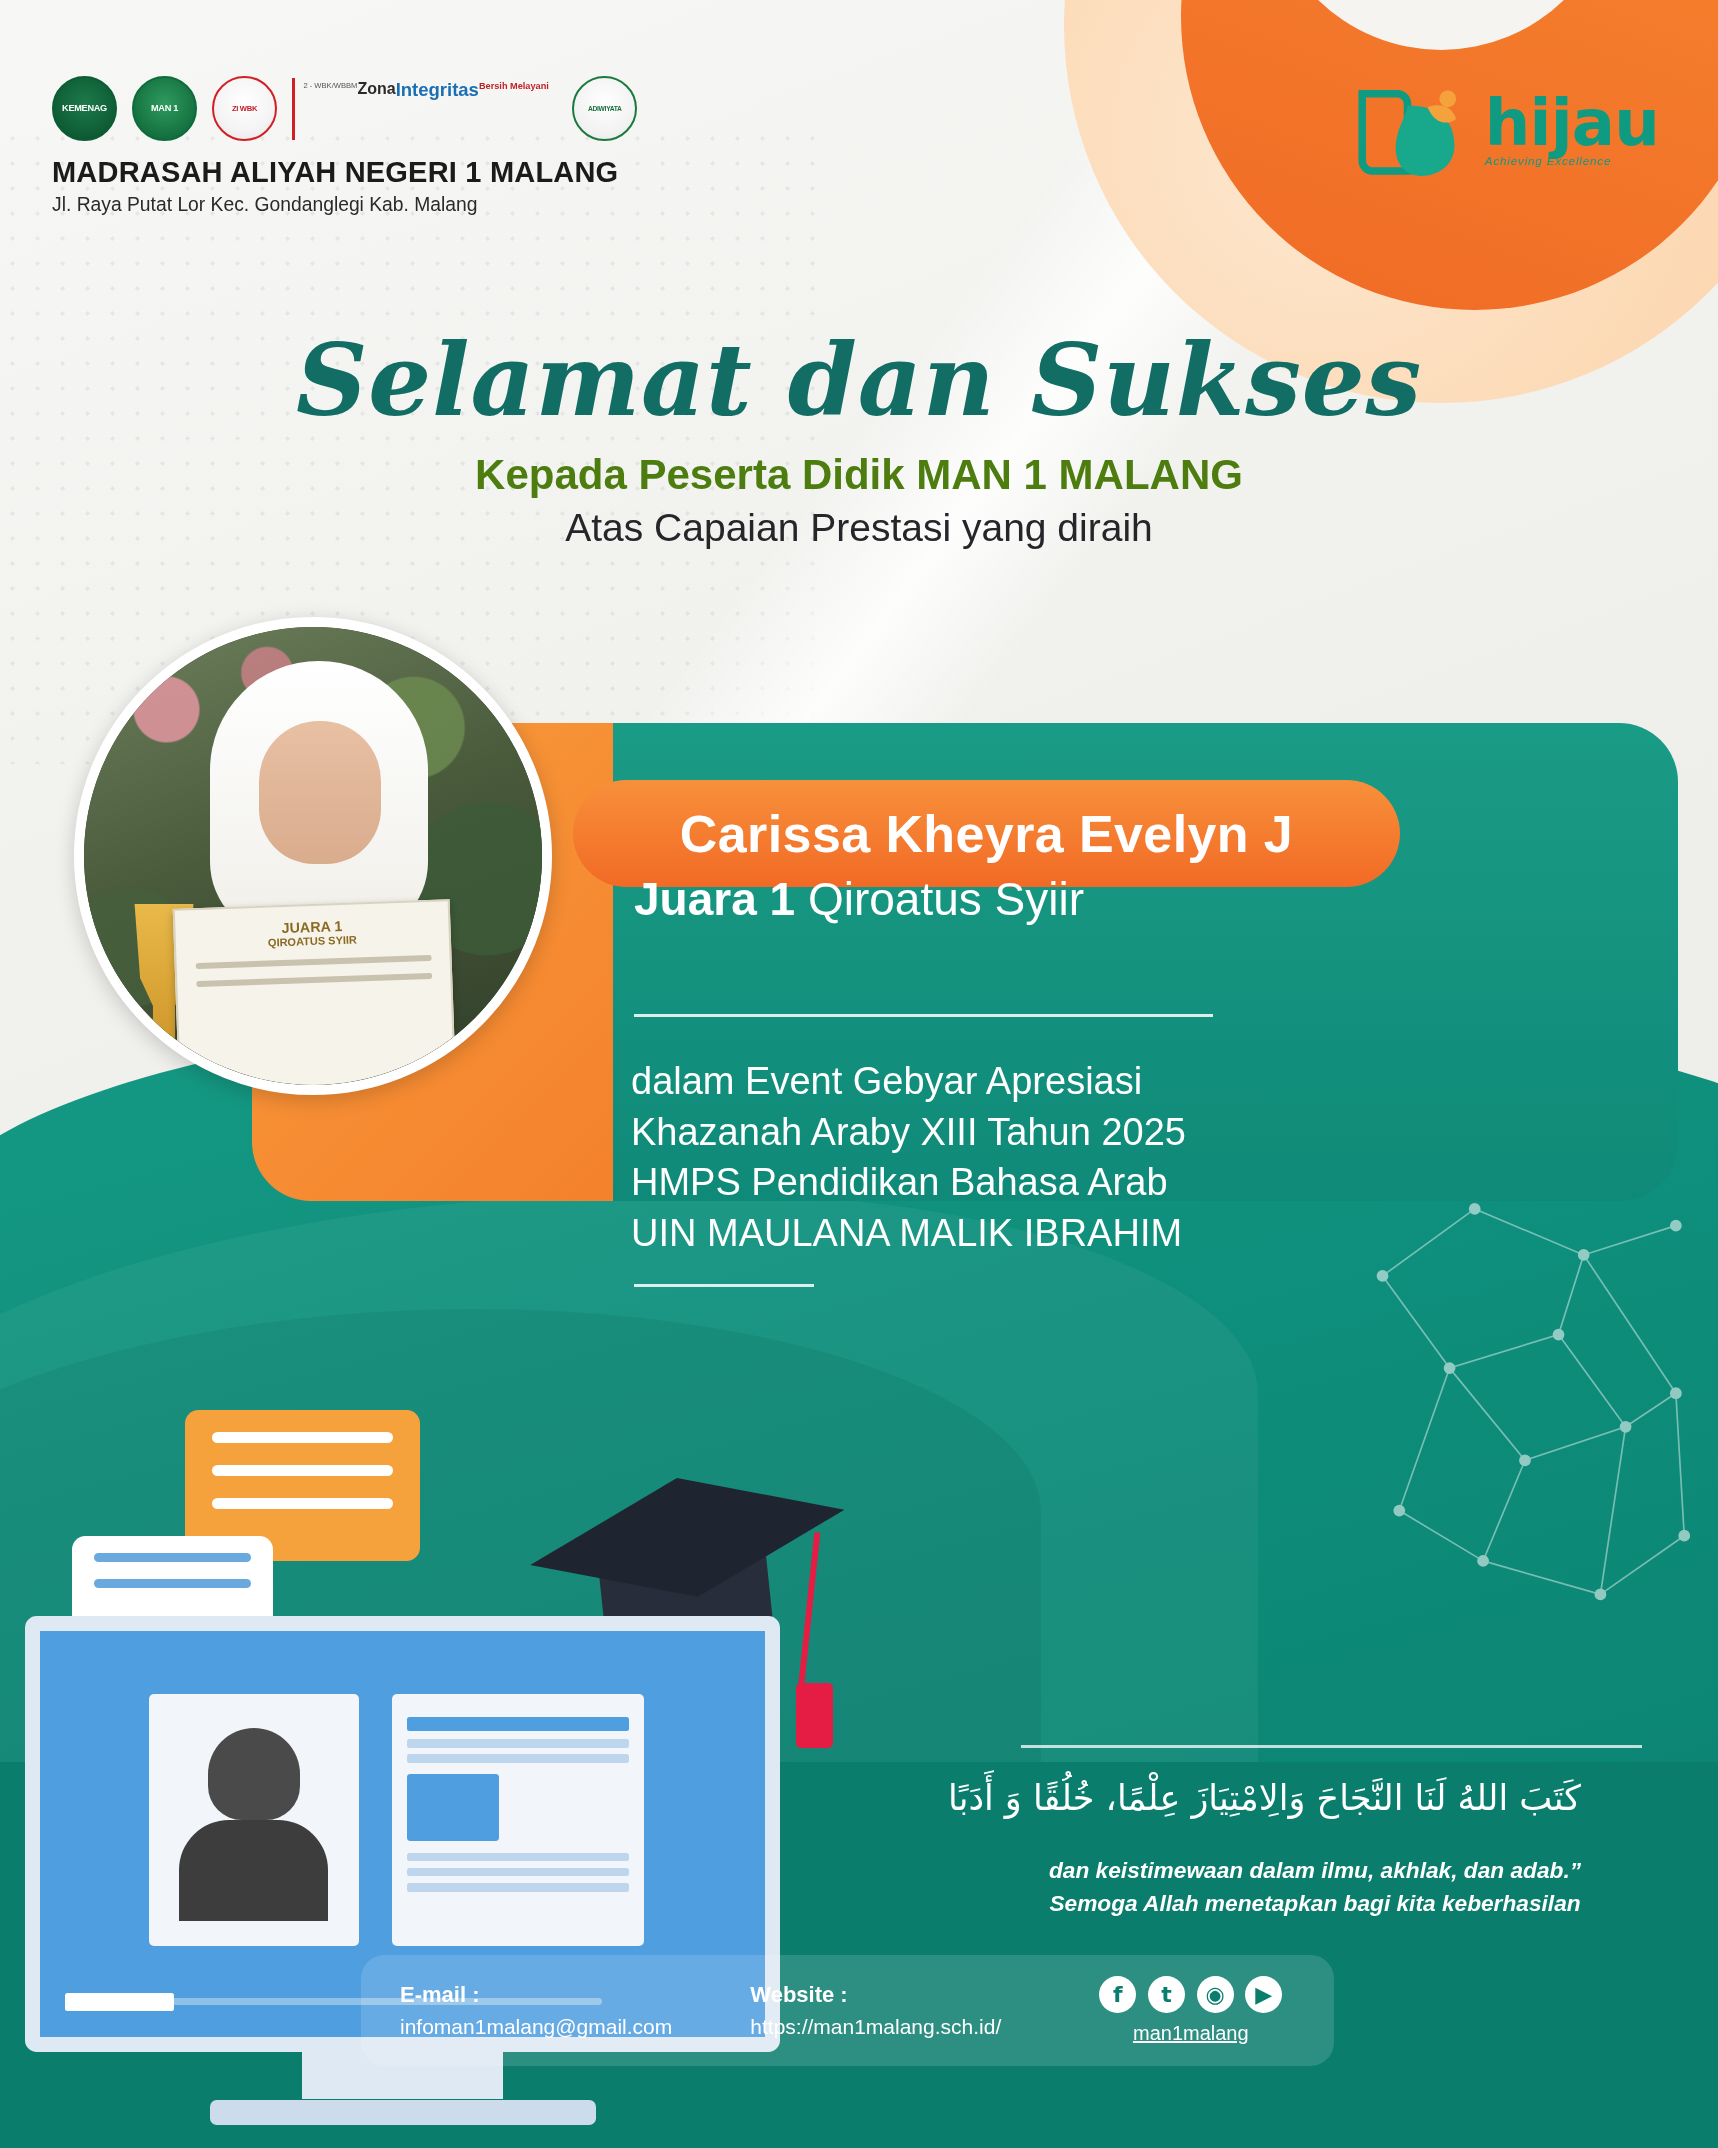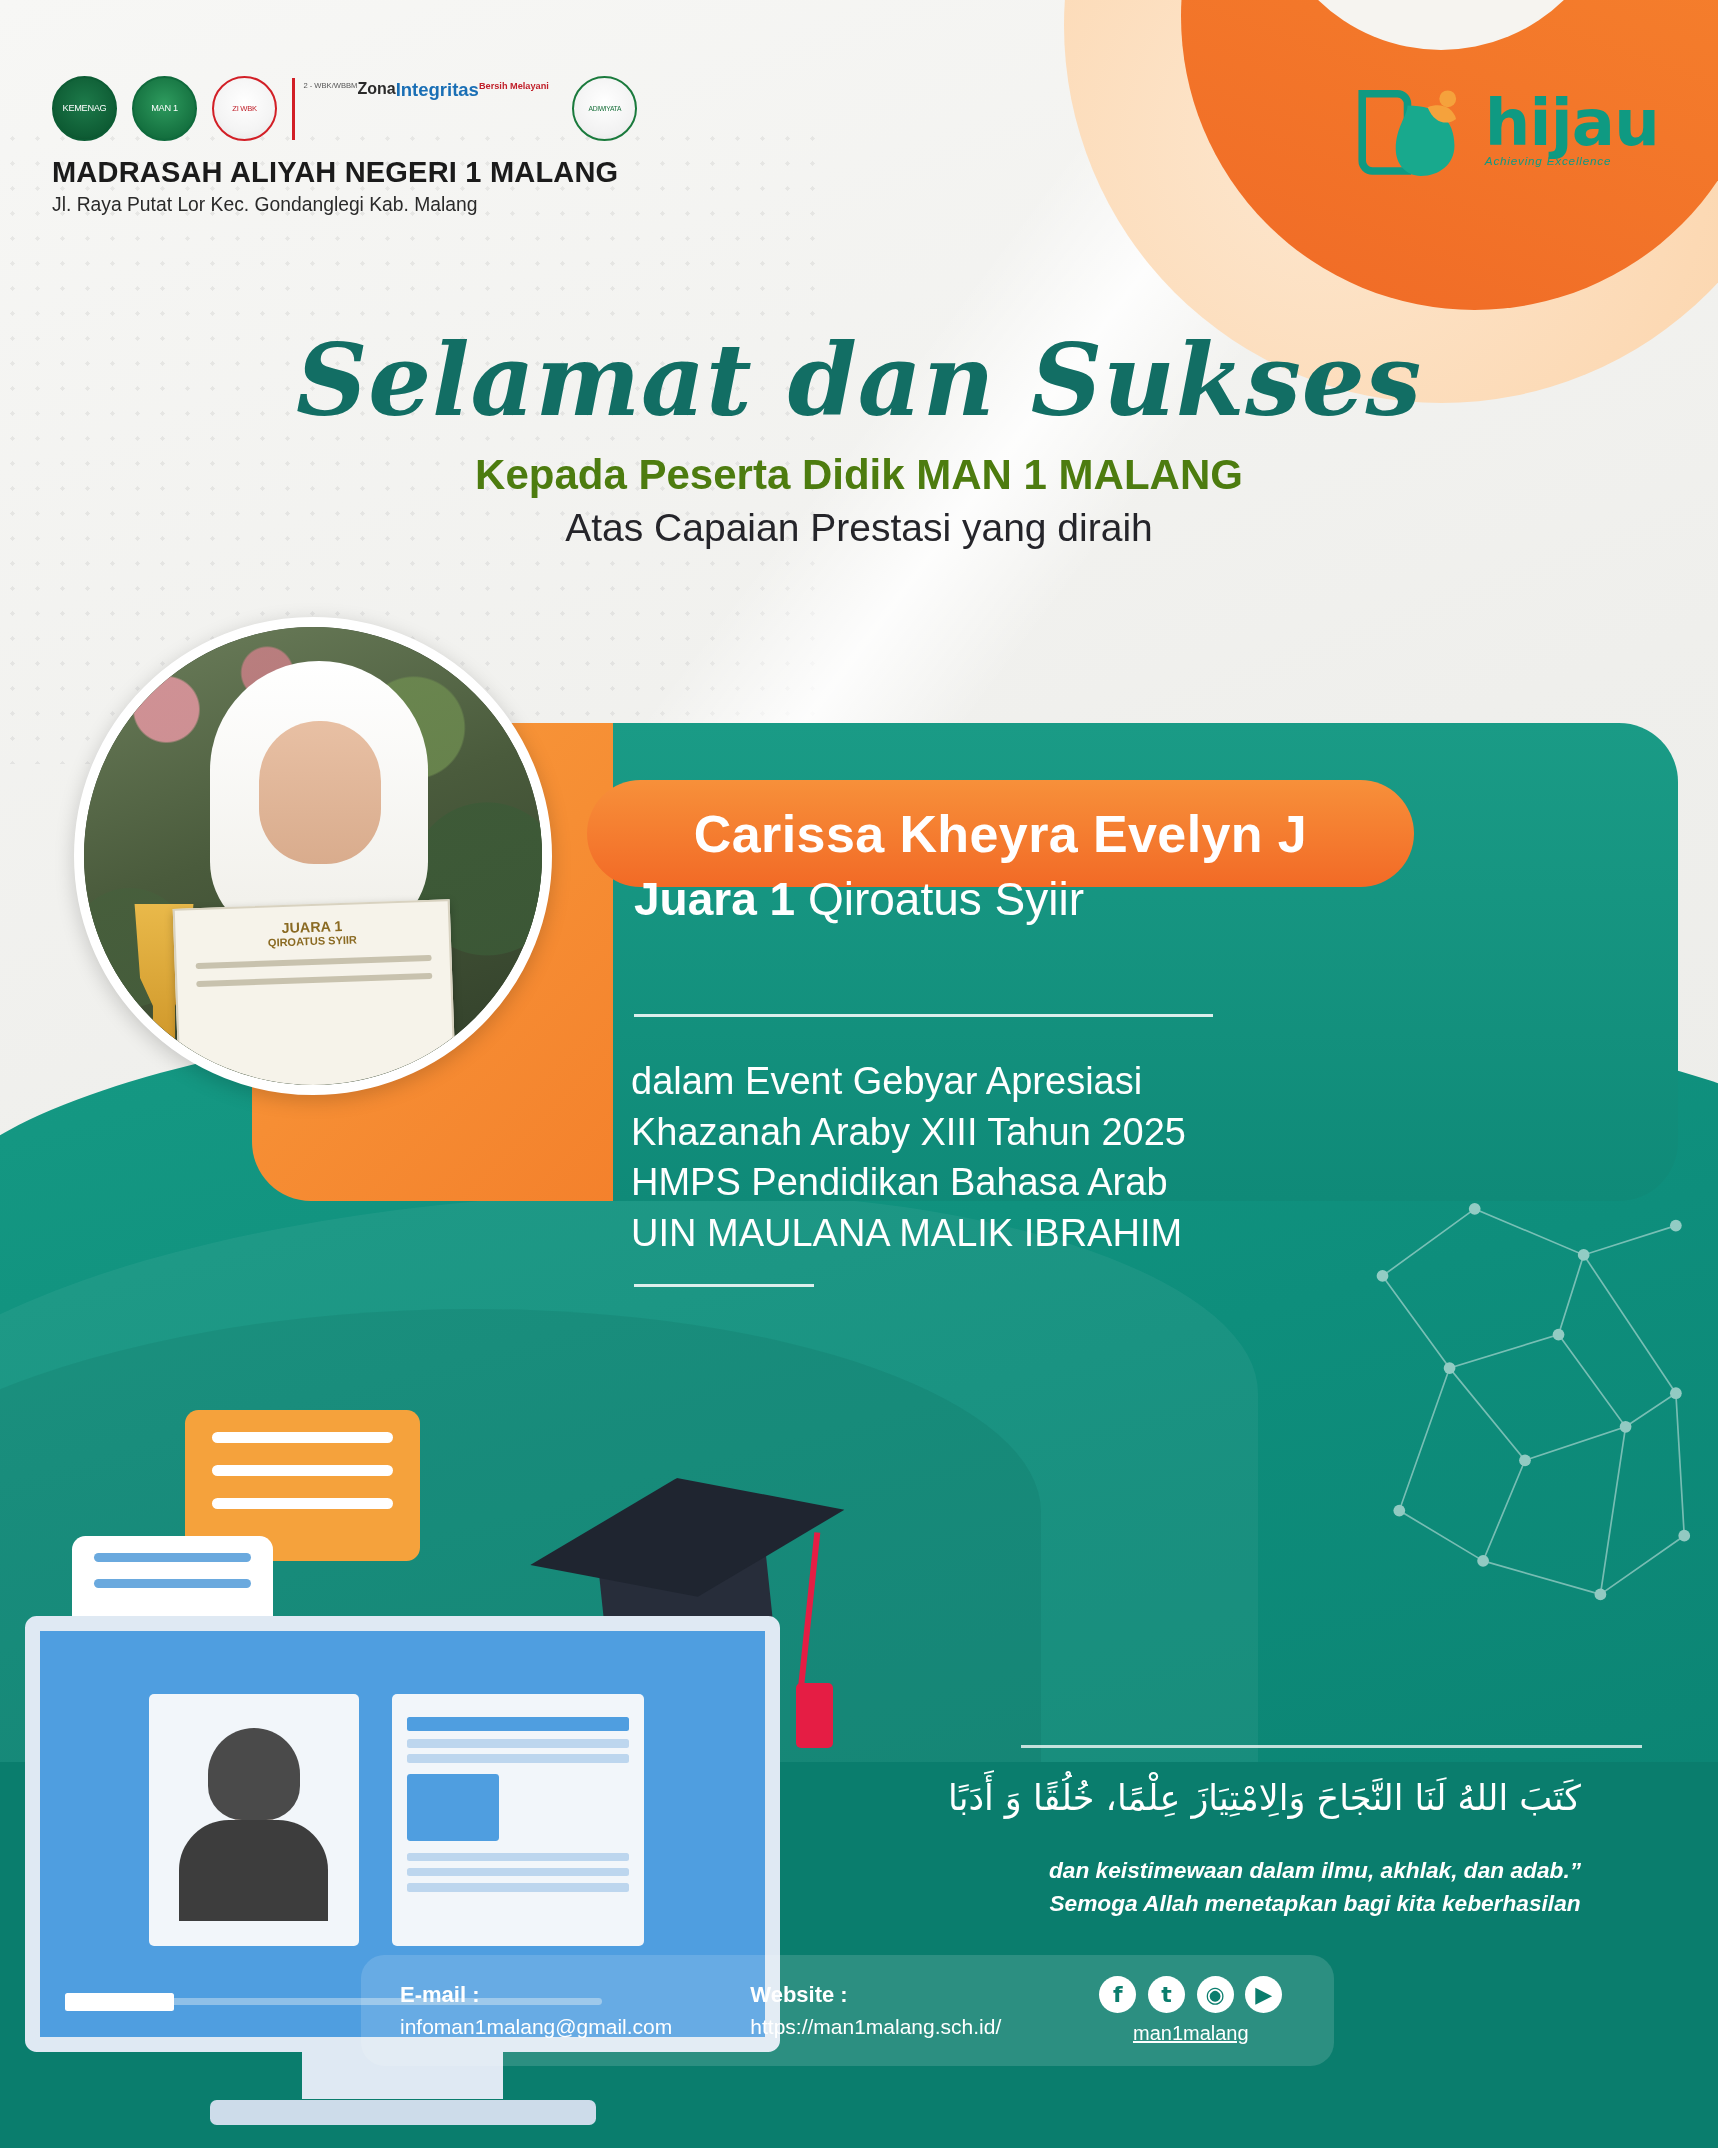--- a/index.html
+++ b/index.html
@@ -96,21 +96,21 @@
   .logos {
     display: flex;
     align-items: center;
     gap: 15px;
     margin-bottom: 15px;
   }
   .logo-badge {
     width: 65px; height: 65px;
     border-radius: 50%;
     display: flex; align-items: center; justify-content: center;
-    font-size: 9.2px; font-weight: normal; color: #fff;
+    font-size: 9.2px; font-weight: bold; color: #fff;
     text-align: center; line-height: 1.05;
     letter-spacing: -0.3px;
     overflow: hidden;
   }
   .lb1 { background: radial-gradient(circle at 50% 42%, #1d7a4a 0%, #0e5c34 70%, #073f22 100%); border: 2.5px solid #0c5c34; }
   .lb2 { background: radial-gradient(circle at 50% 42%, #2e9b5e 0%, #14703f 72%, #0a4f2b 100%); border: 2.5px solid #0f6a3c; }
   .lb3 { background: radial-gradient(circle at 50% 40%, #ffffff 0%, #f4f4f4 60%, #e2e2e2 100%); border: 2.5px solid #d21f26; color: #c0202a; font-size: 7.6px; }
   .lb5 { background: radial-gradient(circle at 50% 40%, #ffffff 0%, #f2f2f2 65%, #e3e3e3 100%); border: 2.5px solid #1a7a3c; color: #18703a; font-size: 6.7px; }
   .zona {
     height: 62px;
@@ -237,21 +237,21 @@
   .photo .cert .ct { text-align:center; font-size: 14.3px; font-weight: bold; color:#8a6a22; margin-top: 13.4px;}
   .photo .cert .ct2 { text-align:center; font-size: 11px; font-weight: bold; color:#8a6a22;}
   .photo .trophy {
     position:absolute; left: 34px; top: 277px; width: 92px; height: 176px;
     background: linear-gradient(180deg,#e9b94a 0%,#c98f22 100%);
     clip-path: polygon(18% 0,82% 0,76% 42%,62% 58%,62% 80%,86% 100%,14% 100%,38% 80%,38% 58%,24% 42%);
   }
 
   .winner-pill {
     position: absolute;
-    left: 587px; top: 780px;
+    left: 573px; top: 780px;
     width: 827px; height: 107px;
     background: linear-gradient(180deg,#f7903a 0%,#f26a26 100%);
     border-radius: 54px;
     display: flex; align-items: center; justify-content: center;
     z-index: 7;
   }
   .winner-name {
     font-size: 52px; font-weight: bold; color: #ffffff; letter-spacing: 0.4px;
     white-space: nowrap;
   }

